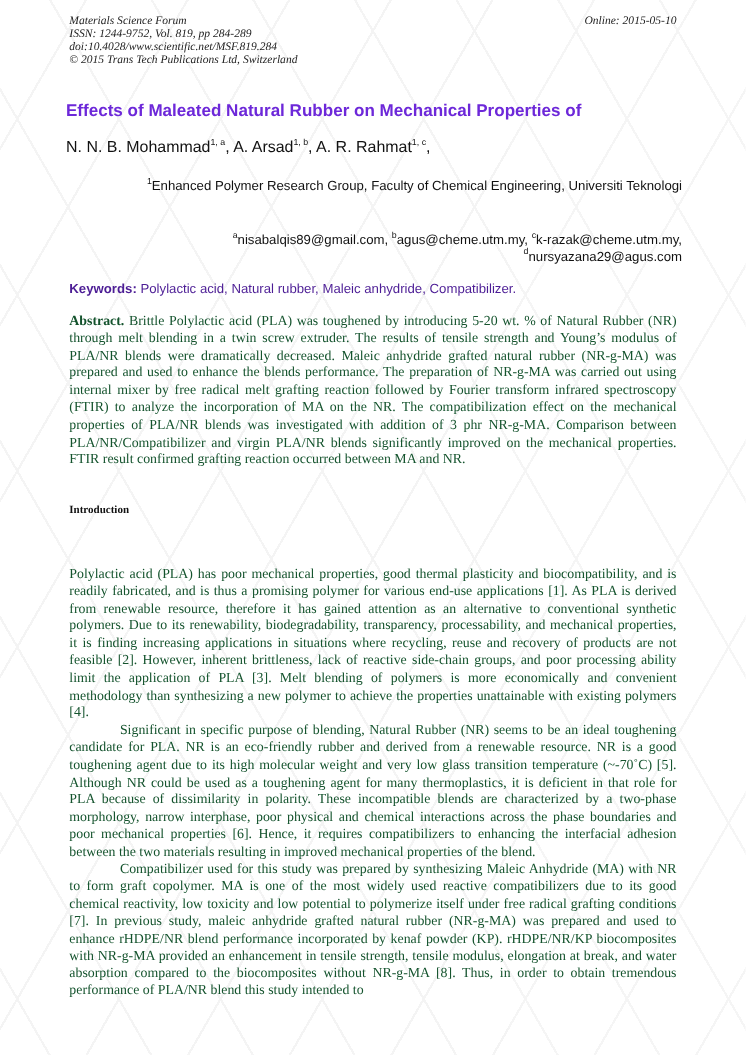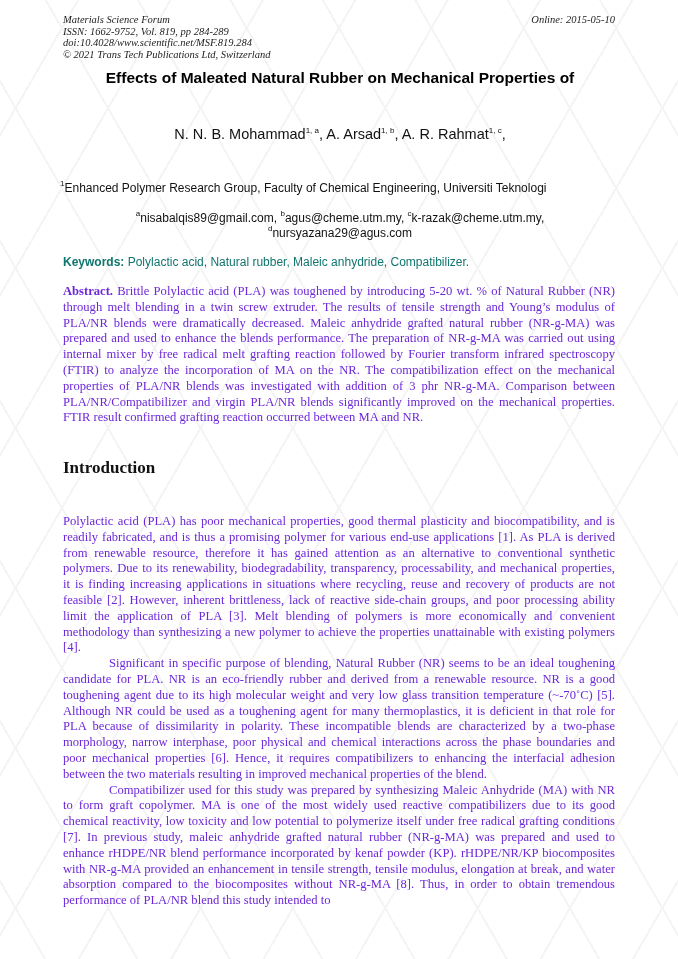--- a/index.html
+++ b/index.html
@@ -3,45 +3,45 @@
 <meta charset="utf-8">
 <style>
   html, body { margin: 0; padding: 0; background: #ffffff; }
   body { width: 678px; height: 959px; position: relative; overflow: hidden; }
   .page { position: absolute; left: 0; top: 0; width: 678px; height: 959px; background: #fff; }
   .watermark { position: absolute; inset: 0; pointer-events: none; opacity: 0.06;
     background-image: repeating-linear-gradient(60deg, transparent 0 38px, #555 38px 40px, transparent 40px 80px),
                       repeating-linear-gradient(-60deg, transparent 0 38px, #555 38px 40px, transparent 40px 80px); }
   .meta { position: absolute; top: 14px; left: 63px; font-family: "Liberation Serif", serif; font-style: italic; font-size: 10.5px; line-height: 11.5px; color: #222; }
   .online { position: absolute; top: 14px; right: 63px; font-family: "Liberation Serif", serif; font-style: italic; font-size: 10.5px; color: #222; }
-  .title { position: absolute; top: 68px; left: 60px; width: 560px; text-align: center; font-family: "Liberation Sans", sans-serif; font-weight: bold; font-size: 15.5px; line-height: 19px; color: #000000; }
-  .authors { position: absolute; top: 125px; left: 60px; width: 560px; text-align: center; font-family: "Liberation Sans", sans-serif; font-size: 14.5px; line-height: 18px; color: #111; }
+  .title { position: absolute; top: 91px; left: 60px; width: 560px; text-align: left; font-family: "Liberation Sans", sans-serif; font-weight: bold; font-size: 15.5px; line-height: 19px; color: #6d28d9; }
+  .authors { position: absolute; top: 125px; left: 60px; width: 560px; text-align: left; font-family: "Liberation Sans", sans-serif; font-size: 14.5px; line-height: 18px; color: #111; }
   .authors sup, .emails sup, .affil sup { font-size: 8px; vertical-align: 6px; line-height: 0; }
-  .affil { position: absolute; top: 180px; left: 60px; width: 560px; text-align: left; font-family: "Liberation Sans", sans-serif; font-size: 12px; line-height: 16px; color: #111; }
-  .emails { position: absolute; top: 211px; left: 60px; width: 560px; text-align: center; font-family: "Liberation Sans", sans-serif; font-size: 12px; line-height: 15px; color: #111; }
-  .keywords { position: absolute; top: 255px; left: 63px; width: 552px; font-family: "Liberation Sans", sans-serif; font-size: 12px; color: #0f766e; }
+  .affil { position: absolute; top: 161px; left: 60px; width: 560px; text-align: right; font-family: "Liberation Sans", sans-serif; font-size: 12px; line-height: 16px; color: #111; }
+  .emails { position: absolute; top: 211px; left: 60px; width: 560px; text-align: right; font-family: "Liberation Sans", sans-serif; font-size: 12px; line-height: 15px; color: #111; }
+  .keywords { position: absolute; top: 255px; left: 63px; width: 552px; font-family: "Liberation Sans", sans-serif; font-size: 12px; color: #4c1d95; }
   .keywords b { font-weight: bold; }
-  .body { position: absolute; left: 63px; width: 552px; font-family: "Liberation Serif", serif; font-size: 12.6px; line-height: 15.8px; color: #6d28d9; text-align: justify; }
+  .body { position: absolute; left: 63px; width: 552px; font-family: "Liberation Serif", serif; font-size: 12.6px; line-height: 15.8px; color: #14532d; text-align: justify; }
   .abstract { top: 284px; }
-  .intro-h { position: absolute; top: 458px; left: 63px; font-family: "Liberation Serif", serif; font-weight: bold; font-size: 17px; color: #111; }
+  .intro-h { position: absolute; top: 458px; left: 63px; font-family: "Liberation Serif", serif; font-weight: bold; font-size: 10px; color: #111; }
   .intro { top: 514px; }
   .intro p { margin: 0; }
   .intro p.indent { text-indent: 46px; }
 </style>
 </head>
 <body>
 
 <div class="page">
   <div class="watermark"></div>
 
   <div class="meta">
     <div>Materials Science Forum</div>
-    <div>ISSN: 1662-9752, Vol. 819, pp 284-289</div>
+    <div>ISSN: 1244-9752, Vol. 819, pp 284-289</div>
     <div>doi:10.4028/www.scientific.net/MSF.819.284</div>
-    <div>© 2021 Trans Tech Publications Ltd, Switzerland</div>
+    <div>© 2015 Trans Tech Publications Ltd, Switzerland</div>
   </div>
   <div class="online">Online: 2015-05-10</div>
 
   <div class="title">
     <div>Effects of Maleated Natural Rubber on Mechanical Properties of</div>
   </div>
 
   <div class="authors">
     <div>
       <span>N. N. B. Mohammad</span><sup>1, a</sup><span>, </span>

